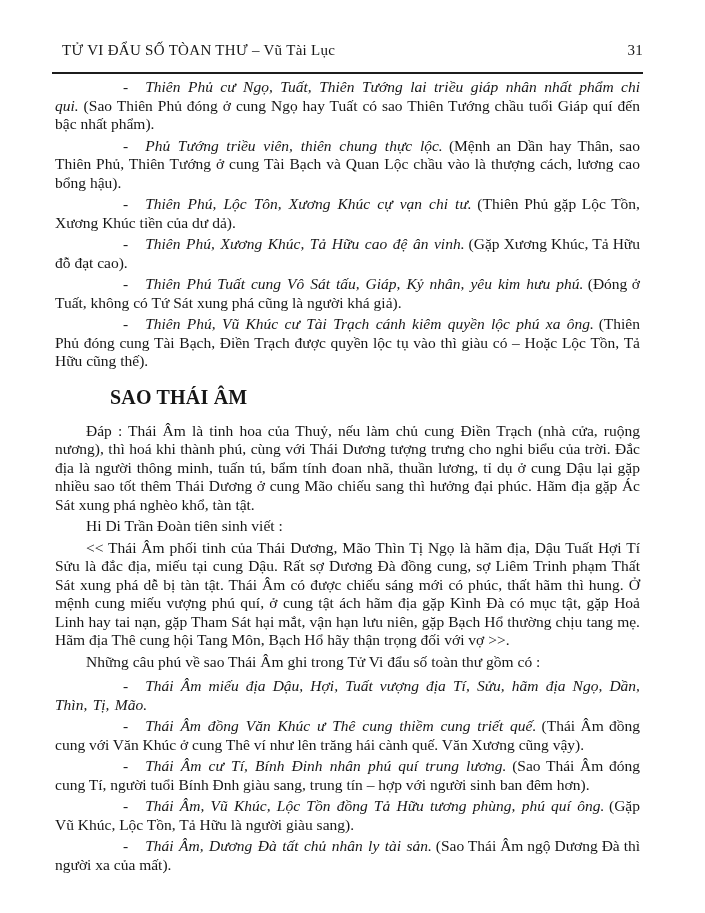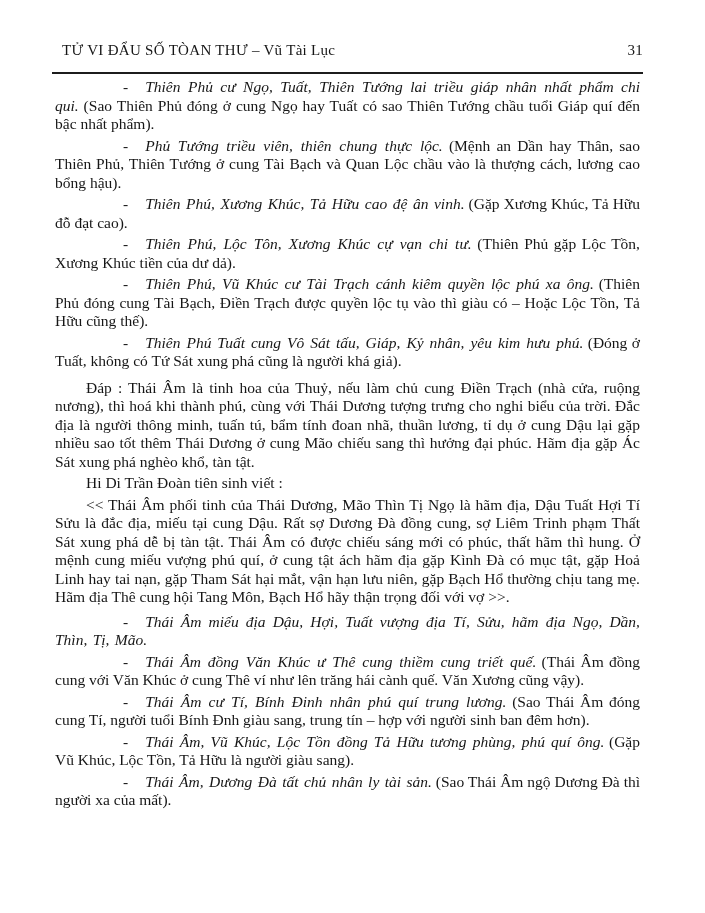--- a/index.html
+++ b/index.html
@@ -65,36 +65,38 @@
   </div>
 
   <hr class="rule">
 
   <div class="content">
 
     <p class="hang"><span class="dash">-</span><span class="it">Thiên Phủ cư Ngọ, Tuất, Thiên Tướng lai triều giáp nhân nhất phẩm chi qui.</span><span> (Sao Thiên Phủ đóng ở cung Ngọ hay Tuất có sao Thiên Tướng chầu tuổi Giáp quí đến bậc nhất phẩm).</span></p>
 
     <p class="hang"><span class="dash">-</span><span class="it">Phủ Tướng triều viên, thiên chung thực lộc.</span><span> (Mệnh an Dần hay Thân, sao Thiên Phủ, Thiên Tướng ở cung Tài Bạch và Quan Lộc chầu vào là thượng cách, lương cao bổng hậu).</span></p>
 
+    <p class="hang"><span class="dash">-</span><span class="it">Thiên Phú, Lộc Tôn, Xương Khúc cự vạn chi tư.</span><span> (Thiên Phủ gặp Lộc Tồn, Xương Khúc tiền của dư dả).</span></p>
+
     <p class="hang"><span class="dash">-</span><span class="it">Thiên Phú, Xương Khúc, Tả Hữu cao đệ ân vinh.</span><span> (Gặp Xương Khúc, Tả Hữu đỗ đạt cao).</span></p>
 
-    <p class="hang"><span class="dash">-</span><span class="it">Thiên Phú, Lộc Tôn, Xương Khúc cự vạn chi tư.</span><span> (Thiên Phủ gặp Lộc Tồn, Xương Khúc tiền của dư dả).</span></p>
+    <p class="hang"><span class="dash">-</span><span class="it">Thiên Phú Tuất cung Vô Sát tấu, Giáp, Kỷ nhân, yêu kim hưu phú.</span><span> (Đóng ở Tuất, không có Tứ Sát xung phá cũng là người khá giả).</span></p>
 
     <p class="hang"><span class="dash">-</span><span class="it">Thiên Phú, Vũ Khúc cư Tài Trạch cánh kiêm quyền lộc phú xa ông.</span><span> (Thiên Phủ đóng cung Tài Bạch, Điền Trạch được quyền lộc tụ vào thì giàu có – Hoặc Lộc Tồn, Tả Hữu cũng thế).</span></p>
 
-    <p class="hang"><span class="dash">-</span><span class="it">Thiên Phú Tuất cung Vô Sát tấu, Giáp, Kỷ nhân, yêu kim hưu phú.</span><span> (Đóng ở Tuất, không có Tứ Sát xung phá cũng là người khá giả).</span></p>
-
+    <h2 class="heading">SAO THÁI ÂM</h2>
 
 
     <p class="ind mt8">Đáp : Thái Âm là tinh hoa của Thuỷ, nếu làm chủ cung Điền Trạch (nhà cửa, ruộng nương), thì hoá khi thành phú, cùng với Thái Dương tượng trưng cho nghi biểu của trời. Đắc địa là người thông minh, tuấn tú, bẩm tính đoan nhã, thuần lương, tỉ dụ ở cung Dậu lại gặp nhiều sao tốt thêm Thái Dương ở cung Mão chiếu sang thì hưởng đại phúc. Hãm địa gặp Ác Sát xung phá nghèo khổ, tàn tật.</p>
 
     <p class="ind">Hi Di Trần Đoàn tiên sinh viết :</p>
 
     <p class="ind">&lt;&lt; Thái Âm phối tinh của Thái Dương, Mão Thìn Tị Ngọ là hãm địa, Dậu Tuất Hợi Tí Sửu là đắc địa, miếu tại cung Dậu. Rất sợ Dương Đà đồng cung, sợ Liêm Trinh phạm Thất Sát xung phá dễ bị tàn tật. Thái Âm có được chiếu sáng mới có phúc, thất hãm thì hung. Ở mệnh cung miếu vượng phú quí, ở cung tật ách hãm địa gặp Kình Đà có mục tật, gặp Hoả Linh hay tai nạn, gặp Tham Sát hại mắt, vận hạn lưu niên, gặp Bạch Hổ thường chịu tang mẹ. Hãm địa Thê cung hội Tang Môn, Bạch Hổ hãy thận trọng đối với vợ &gt;&gt;.</p>
 
+    <p class="ind">Những câu phú về sao Thái Âm ghi trong Tử Vi đẩu số toàn thư gồm có :</p>
 
     <p class="hang mt6"><span class="dash">-</span><span class="it">Thái Âm miếu địa Dậu, Hợi, Tuất vượng địa Tí, Sửu, hãm địa Ngọ, Dần, Thìn, Tị, Mão.</span><span></span></p>
 
     <p class="hang"><span class="dash">-</span><span class="it">Thái Âm đồng Văn Khúc ư Thê cung thiềm cung triết quế.</span><span> (Thái Âm đồng cung với Văn Khúc ở cung Thê ví như lên trăng hái cành quế. Văn Xương cũng vậy).</span></p>
 
     <p class="hang"><span class="dash">-</span><span class="it">Thái Âm cư Tí, Bính Đinh nhân phú quí trung lương.</span><span> (Sao Thái Âm đóng cung Tí, người tuổi Bính Đnh giàu sang, trung tín – hợp với người sinh ban đêm hơn).</span></p>
 
     <p class="hang"><span class="dash">-</span><span class="it">Thái Âm, Vũ Khúc, Lộc Tồn đồng Tả Hữu tương phùng, phú quí ông.</span><span> (Gặp Vũ Khúc, Lộc Tồn, Tả Hữu là người giàu sang).</span></p>
 
     <p class="hang"><span class="dash">-</span><span class="it">Thái Âm, Dương Đà tất chủ nhân ly tài sản.</span><span> (Sao Thái Âm ngộ Dương Đà thì người xa của mất).</span></p>

